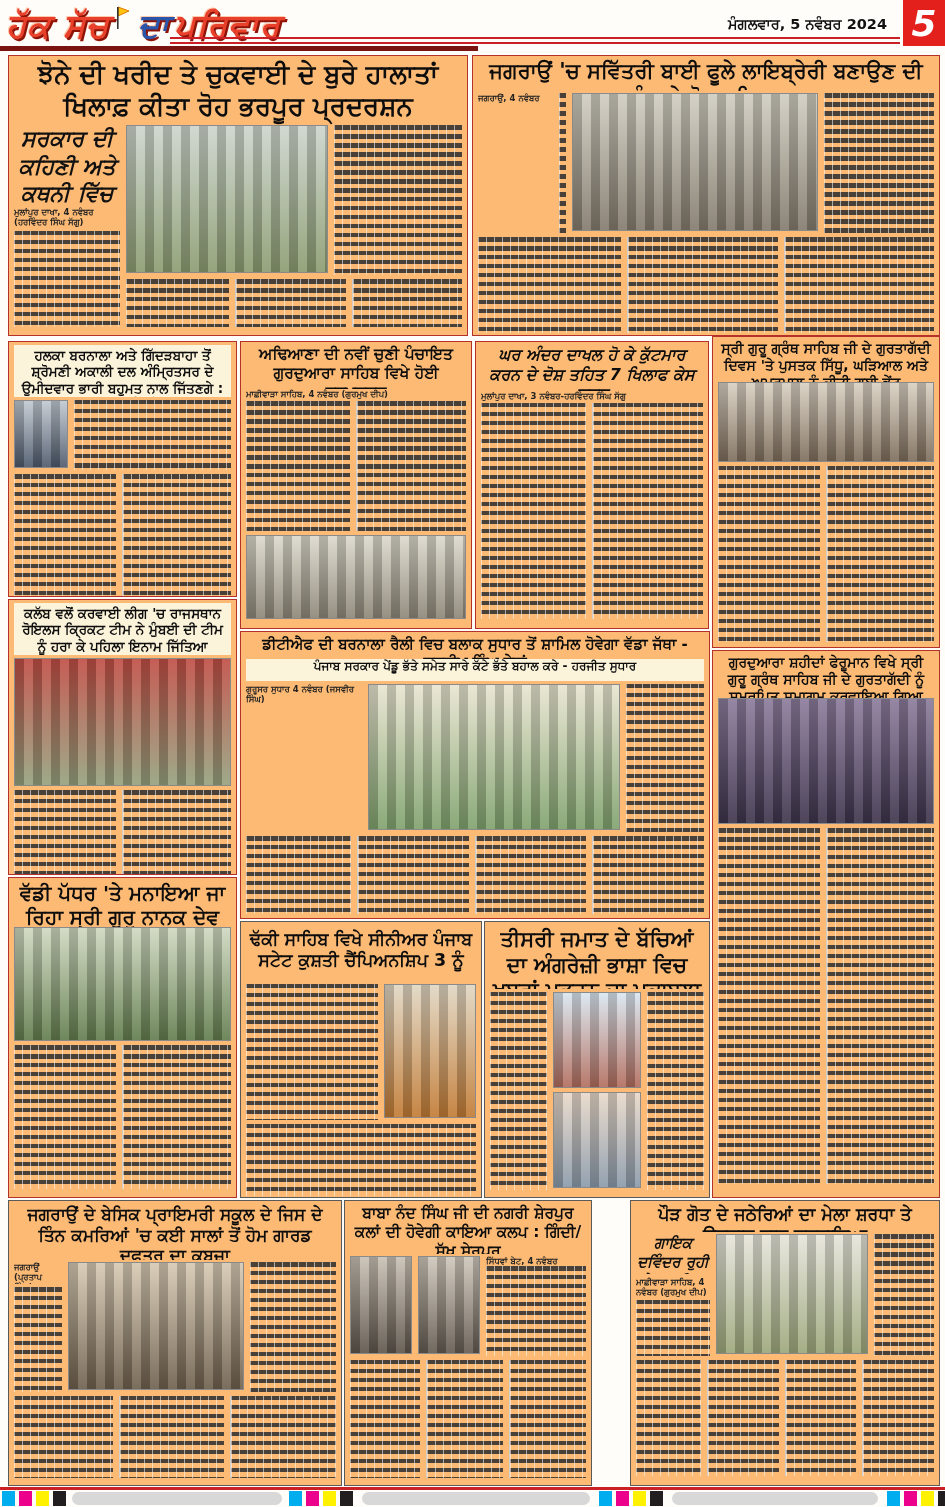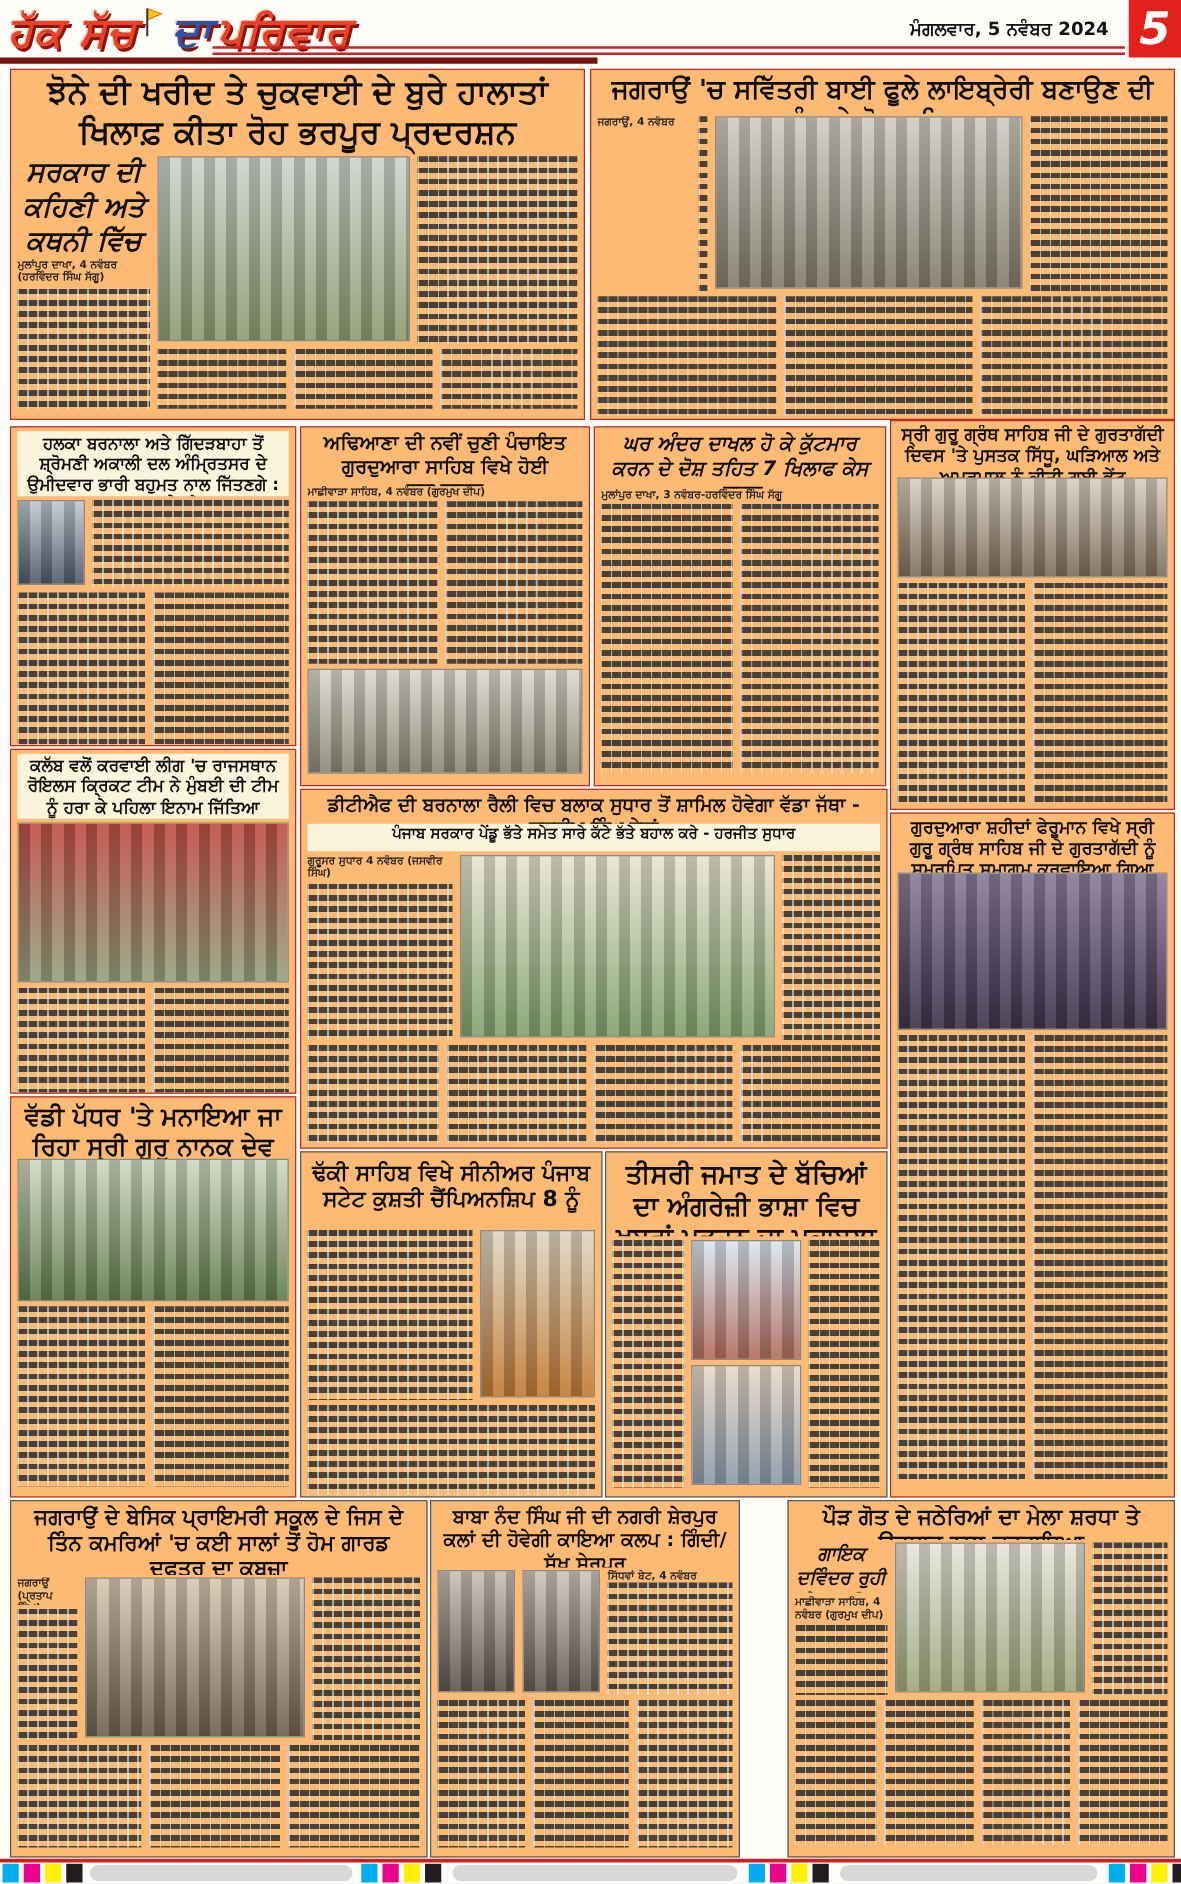--- a/index.html
+++ b/index.html
@@ -151,21 +151,21 @@
     <div class="cols" style="height:84px;margin-top:4px">
       <div class="col greek"></div>
       <div class="col greek"></div>
     </div>
   </div>
 
   <div class="box" style="left:240px;top:631px;width:470px;height:288px">
     <div class="hl" style="font-size:15px;height:24px">ਡੀਟੀਐਫ ਦੀ ਬਰਨਾਲਾ ਰੈਲੀ ਵਿਚ ਬਲਾਕ ਸੁਧਾਰ ਤੋਂ ਸ਼ਾਮਿਲ ਹੋਵੇਗਾ ਵੱਡਾ ਜੱਥਾ - ਗੁਰਦੀਪ ਸਿੰਘ ਹੇਰਾਂ</div>
     <div class="hl cream" style="font-size:12px;height:22px">ਪੰਜਾਬ ਸਰਕਾਰ ਪੇਂਡੂ ਭੱਤੇ ਸਮੇਤ ਸਾਰੇ ਕੱਟੇ ਭੱਤੇ ਬਹਾਲ ਕਰੇ - ਹਰਜੀਤ ਸੁਧਾਰ</div>
     <div class="row" style="height:148px;margin-top:3px">
-      <div style="width:116px;flex:none;display:flex;flex-direction:column;gap:3px">
+      <div style="width:116px;flex:none;display:flex;flex-direction:row;gap:3px">
         <div class="dl">ਗੁਰੂਸਰ ਸੁਧਾਰ 4 ਨਵੰਬਰ (ਜਸਵੀਰ ਸਿੰਘ)</div>
         <div class="greek" style="flex:1"></div>
       </div>
       <div class="ph" style="width:252px;height:146px;--a:#e8e4d0;--b:#7da06a"></div>
       <div class="greek" style="flex:1"></div>
     </div>
     <div class="cols" style="height:78px;margin-top:4px">
       <div class="col greek"></div>
       <div class="col greek"></div>
       <div class="col greek"></div>
@@ -185,21 +185,21 @@
   <div class="box" style="left:8px;top:877px;width:229px;height:321px">
     <div class="hl" style="font-size:20px;height:46px">ਵੱਡੀ ਪੱਧਰ 'ਤੇ ਮਨਾਇਆ ਜਾ ਰਿਹਾ ਸ੍ਰੀ ਗੁਰੂ ਨਾਨਕ ਦੇਵ ਜੀ ਦਾ ਅਵਤਾਰ ਪੁਰਬ, ਤਿਆਰੀਆਂ ਜ਼ੋਰਾਂ 'ਤੇ</div>
     <div class="ph" style="width:100%;height:114px;--a:#cfd8c0;--b:#5f7a4a"></div>
     <div class="cols" style="height:144px;margin-top:4px">
       <div class="col greek"></div>
       <div class="col greek"></div>
     </div>
   </div>
 
   <div class="box dark" style="left:240px;top:921px;width:242px;height:277px">
-    <div class="hl" style="font-size:17.5px;height:52px;padding-top:4px">ਢੱਕੀ ਸਾਹਿਬ ਵਿਖੇ ਸੀਨੀਅਰ ਪੰਜਾਬ ਸਟੇਟ ਕੁਸ਼ਤੀ ਚੈਂਪਿਅਨਸ਼ਿਪ 8 ਨੂੰ</div>
+    <div class="hl" style="font-size:17.5px;height:52px;padding-top:4px">ਢੱਕੀ ਸਾਹਿਬ ਵਿਖੇ ਸੀਨੀਅਰ ਪੰਜਾਬ ਸਟੇਟ ਕੁਸ਼ਤੀ ਚੈਂਪਿਅਨਸ਼ਿਪ 3 ਨੂੰ</div>
     <div class="row" style="height:136px;margin-top:3px">
       <div class="greek" style="flex:1"></div>
       <div class="ph" style="width:92px;height:134px;--a:#e0d6c2;--b:#c07830"></div>
     </div>
     <div class="greek" style="height:72px;margin-top:4px"></div>
   </div>
 
   <div class="box dark" style="left:484px;top:921px;width:226px;height:277px">
     <div class="hl" style="font-size:21px;height:62px;padding-top:2px">ਤੀਸਰੀ ਜਮਾਤ ਦੇ ਬੱਚਿਆਂ ਦਾ ਅੰਗਰੇਜ਼ੀ ਭਾਸ਼ਾ ਵਿਚ ਖਬਰਾਂ ਪੜ੍ਹਨ ਦਾ ਮੁਕਾਬਲਾ ਕਰਵਾਇਆ ਗਿਆ</div>
     <div class="row" style="height:198px;margin-top:3px">

